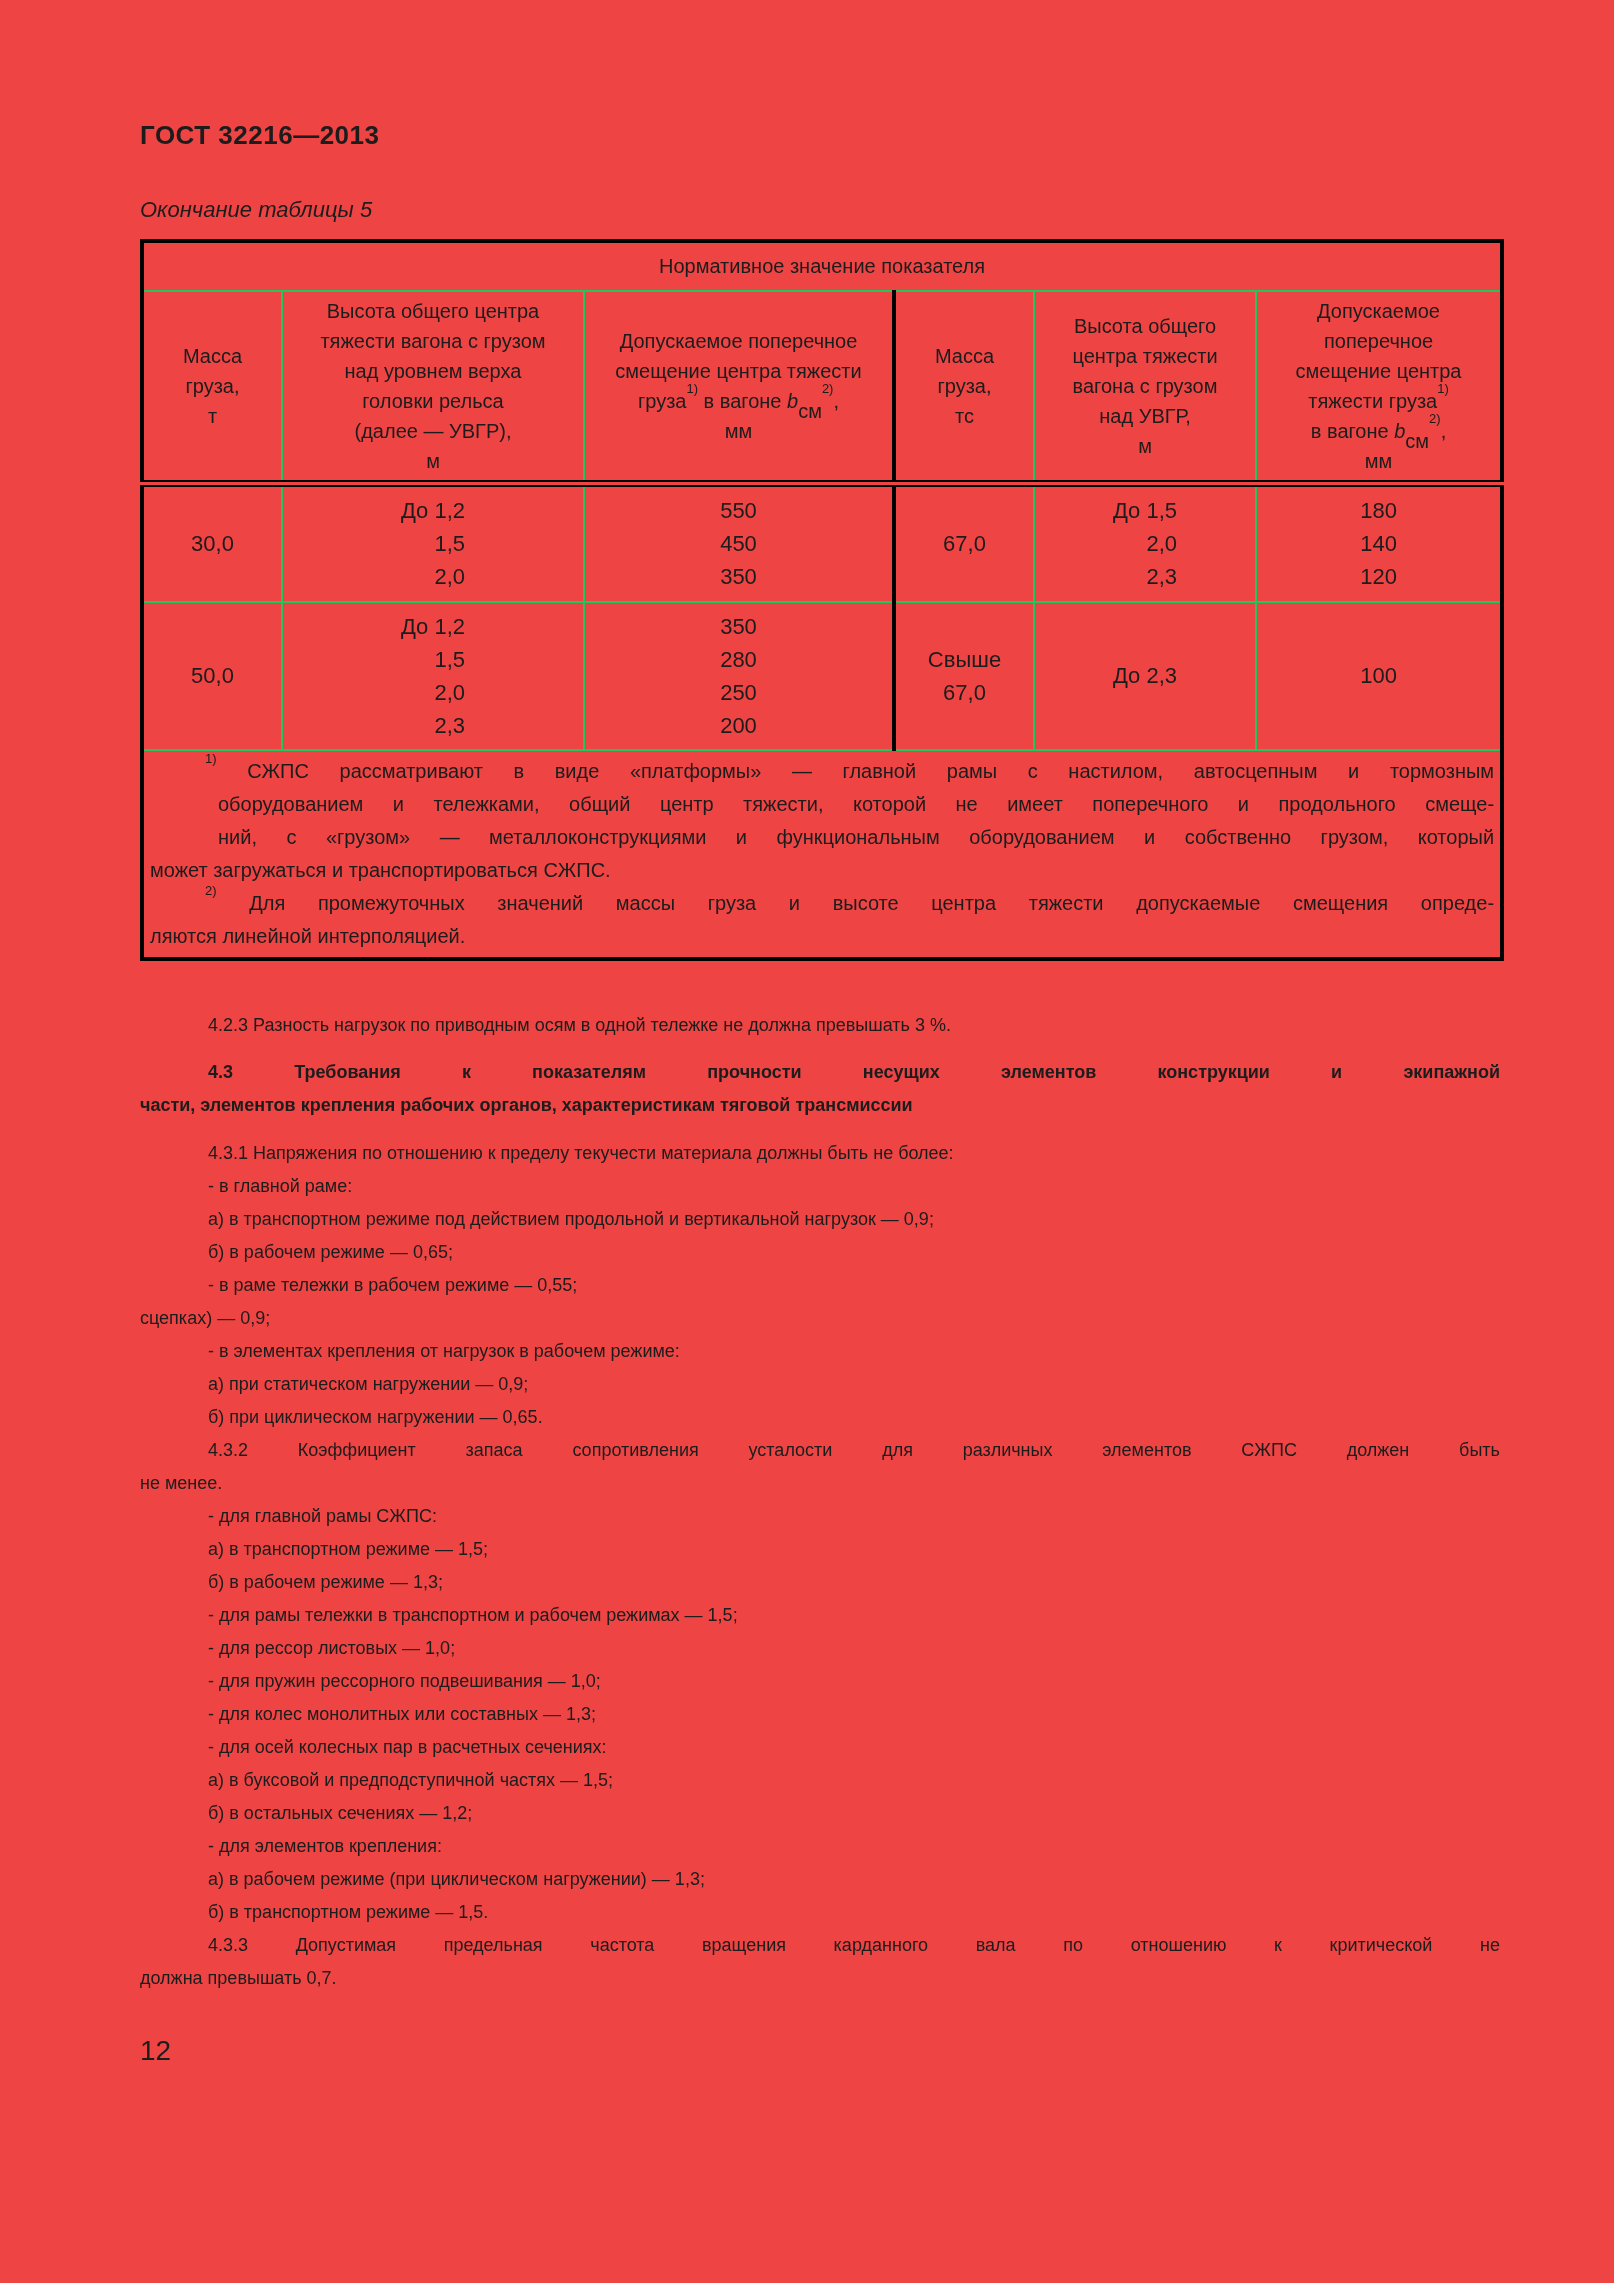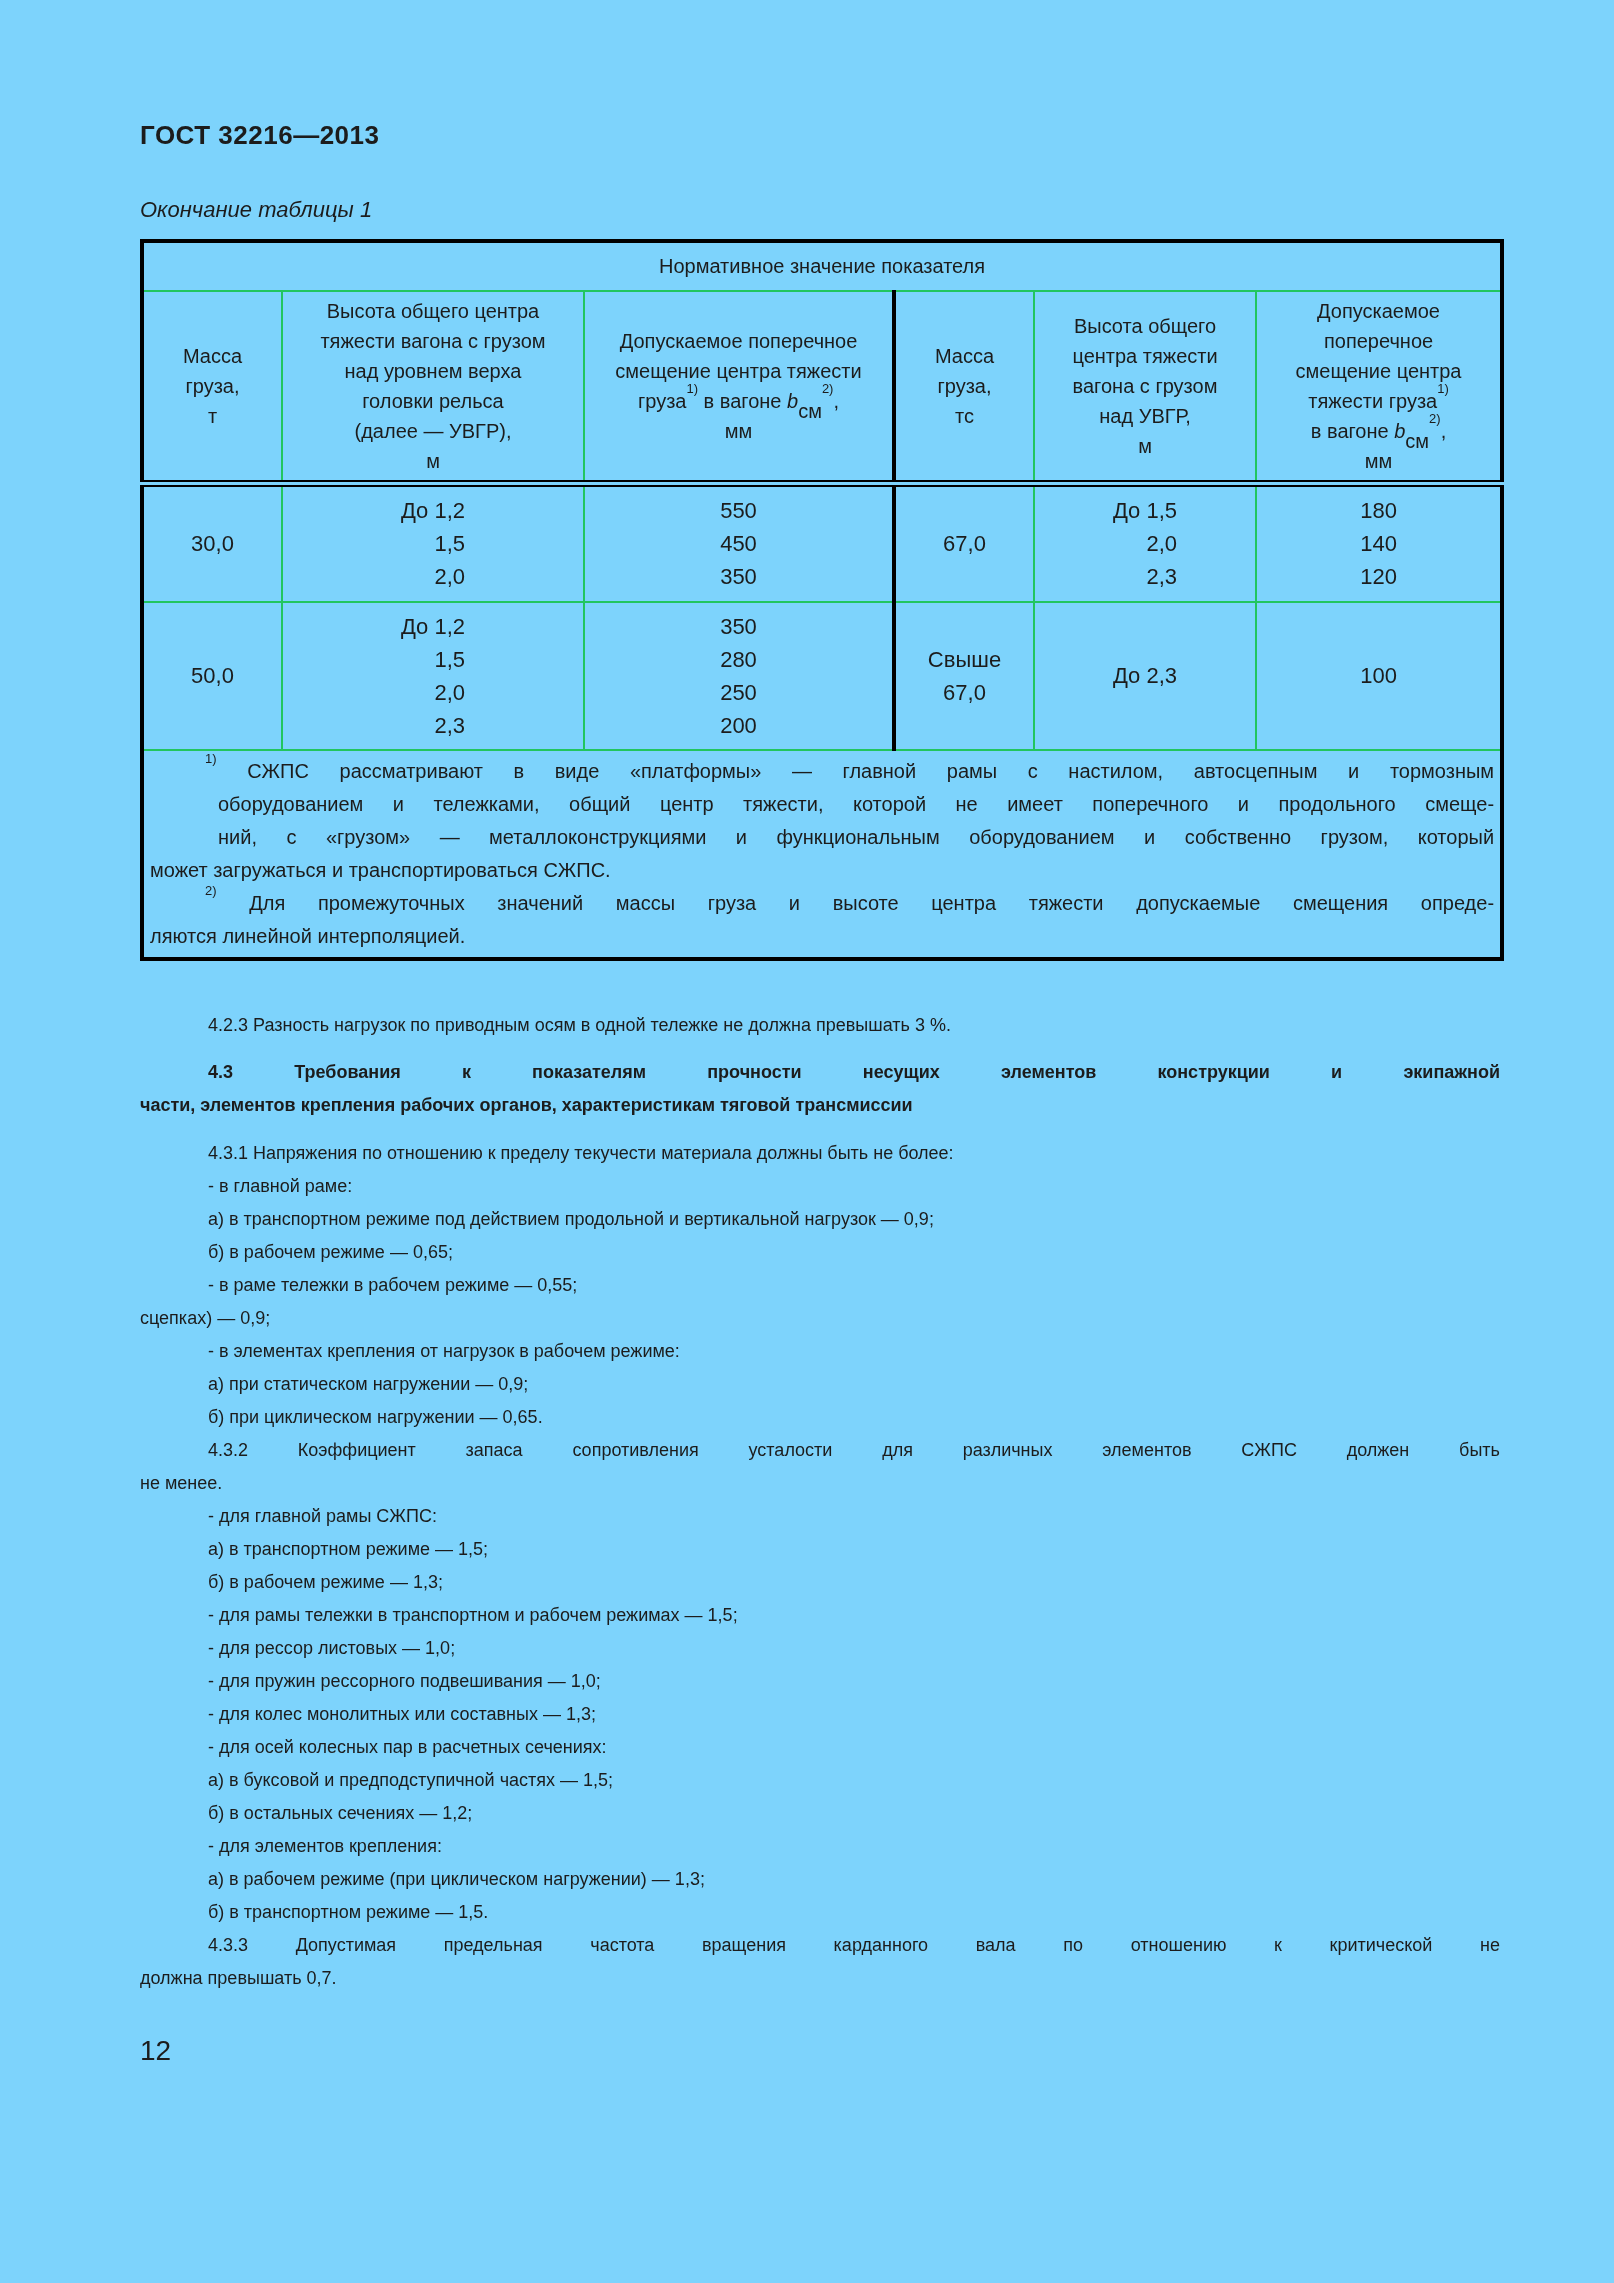--- a/index.html
+++ b/index.html
@@ -1,18 +1,18 @@
 <!DOCTYPE html>
 <html lang="ru"><head>
 <meta charset="utf-8">
 <style>
   html,body { margin:0; padding:0; }
   body { background:#e8e8e8; }
   .page {
-    width:1614px; height:2283px; background:#7dd3fc; margin:0 auto;
+    width:1614px; height:2283px; background:#ef4444; margin:0 auto;
     font-family:"Liberation Sans", sans-serif; color:#1c1c1c;
     position:relative; box-sizing:border-box;
     padding:120px 114px 0 140px; overflow:hidden;
   }
   .doc-header { font-size:26px; font-weight:bold; letter-spacing:0.5px; }
   .table-caption { margin:46px 0 16px 0; font-style:italic; font-size:22px; }
 
   table.gost { border-collapse:collapse; table-layout:fixed; width:1360px; border:4px solid #000; }
   table.gost td, table.gost th { border:2px solid #22c55e; font-weight:normal; padding:4px 6px; box-sizing:border-box; }
   tr.r-title td { height:50px; text-align:center; vertical-align:middle; font-size:20px; }
@@ -41,21 +41,21 @@
   .hd { font-weight:bold; margin:14px 0 15px 0; }
   .page-number { margin-top:40px; font-size:28px; }
 </style>
 </head>
 <body>
 
 <div class="page">
 
   <div class="doc-header">ГОСТ 32216—2013</div>
 
-  <div class="table-caption">Окончание таблицы 1</div>
+  <div class="table-caption">Окончание таблицы 5</div>
 
   <table class="gost">
     <colgroup>
       <col style="width:140px">
         <col style="width:302px">
         <col style="width:310px">
       <col style="width:140px">
         <col style="width:222px">
         <col style="width:246px">
     </colgroup>

